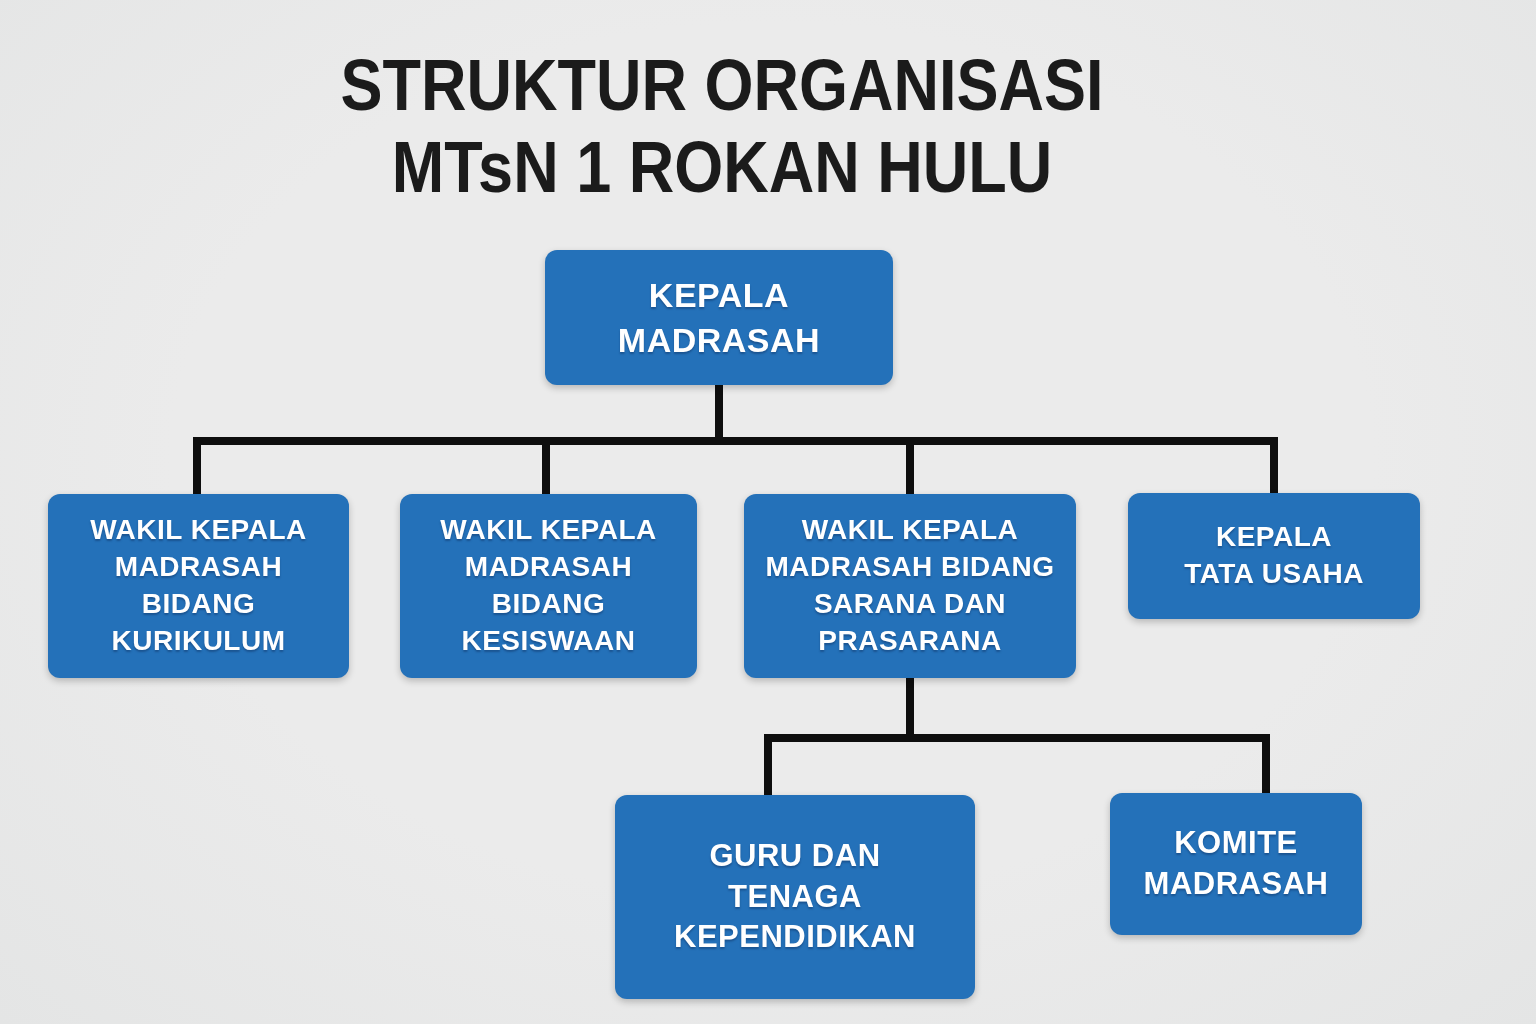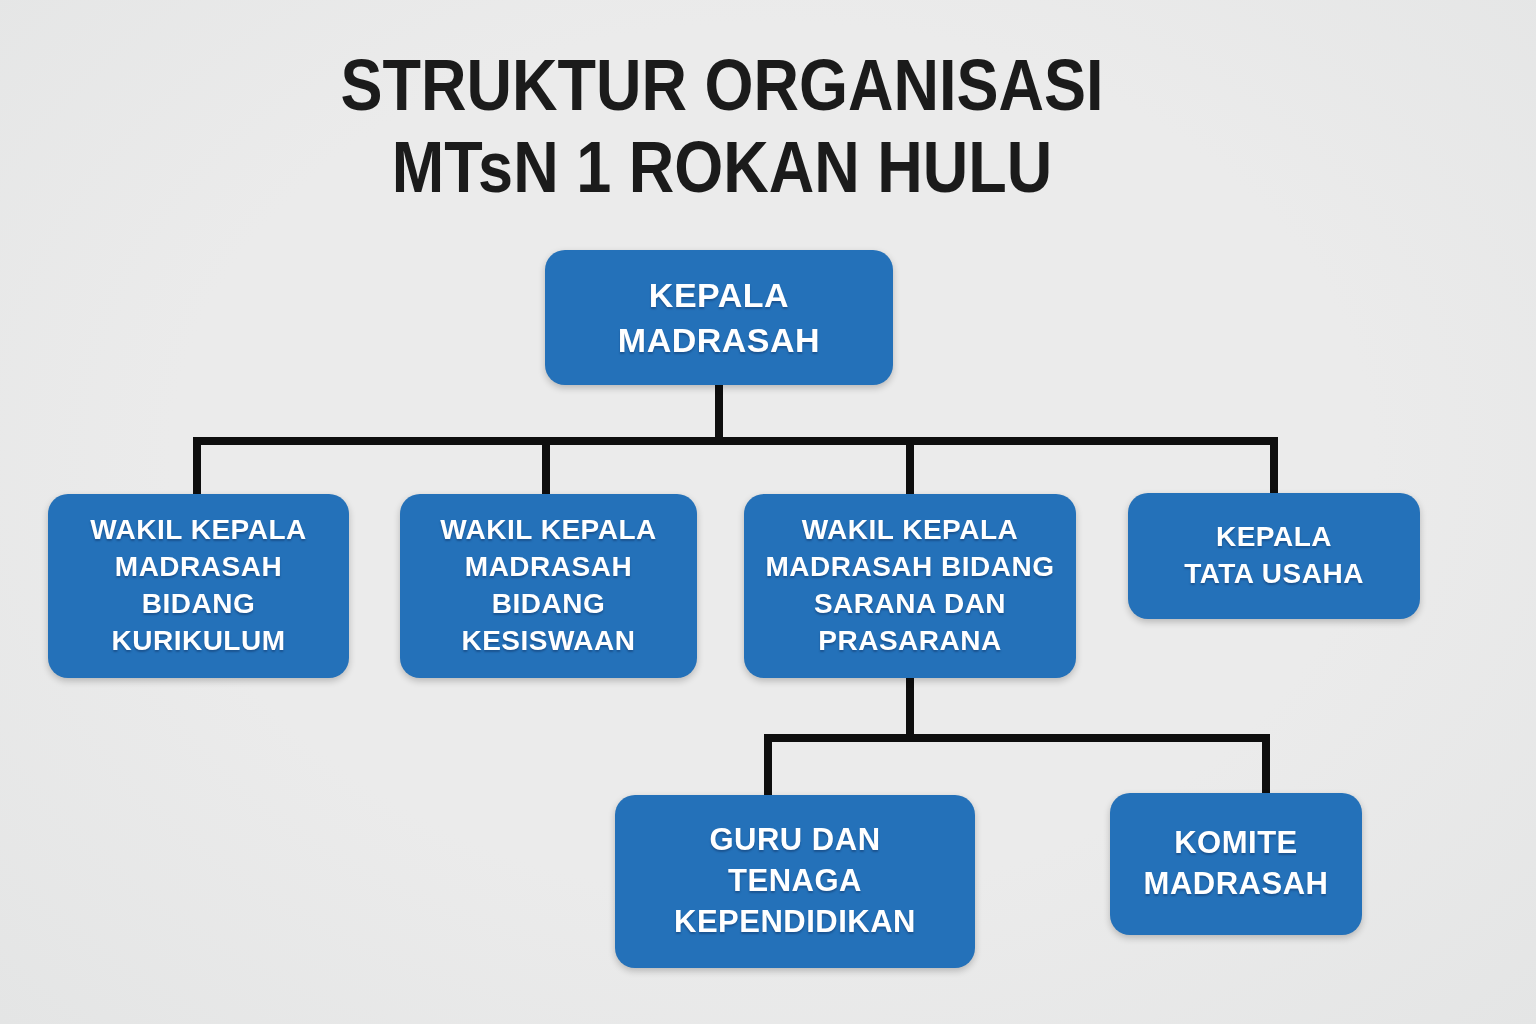--- a/index.html
+++ b/index.html
@@ -31,21 +31,21 @@
     line-height: 1.14;
     letter-spacing: 0px;
     transform: scaleY(1.15);
     transform-origin: 50% 0%;
   }
 
   
   .node {
     position: absolute;
     background: var(--box-fill, #2471b9);
-    border-radius: 20px;
+    border-radius: 12px;
     box-shadow: 0 3px 7px rgba(0, 0, 0, 0.22);
     display: flex;
     align-items: center;
     justify-content: center;
     text-align: center;
   }
   .node-label {
     color: var(--box-text, #ffffff);
     font-weight: bold;
     white-space: pre-line;
@@ -60,21 +60,21 @@
 
   .node-wakil-kurikulum     { left: 48px;   top: 494px; width: 301px; height: 184px; }
   .node-wakil-kesiswaan     { left: 400px;  top: 494px; width: 297px; height: 184px; }
   .node-wakil-sarana        { left: 744px;  top: 494px; width: 332px; height: 184px; }
   .node-kepala-tata-usaha   { left: 1128px; top: 493px; width: 292px; height: 126px; }
   .node-wakil-kurikulum .node-label,
   .node-wakil-kesiswaan .node-label,
   .node-wakil-sarana .node-label,
   .node-kepala-tata-usaha .node-label { font-size: 28px; }
 
-  .node-guru-tenaga         { left: 615px;  top: 795px; width: 360px; height: 173px; }
+  .node-guru-tenaga         { left: 615px;  top: 795px; width: 360px; height: 204px; }
   .node-komite-madrasah     { left: 1110px; top: 793px; width: 252px; height: 142px; }
   .node-guru-tenaga .node-label,
   .node-komite-madrasah .node-label { font-size: 31px; }
 
   
   .connector {
     position: absolute;
     background: var(--connector, #0e0e0e);
   }
   .c-v-top   { left: 715px;  top: 382px; width: 8px;    height: 62px; }

